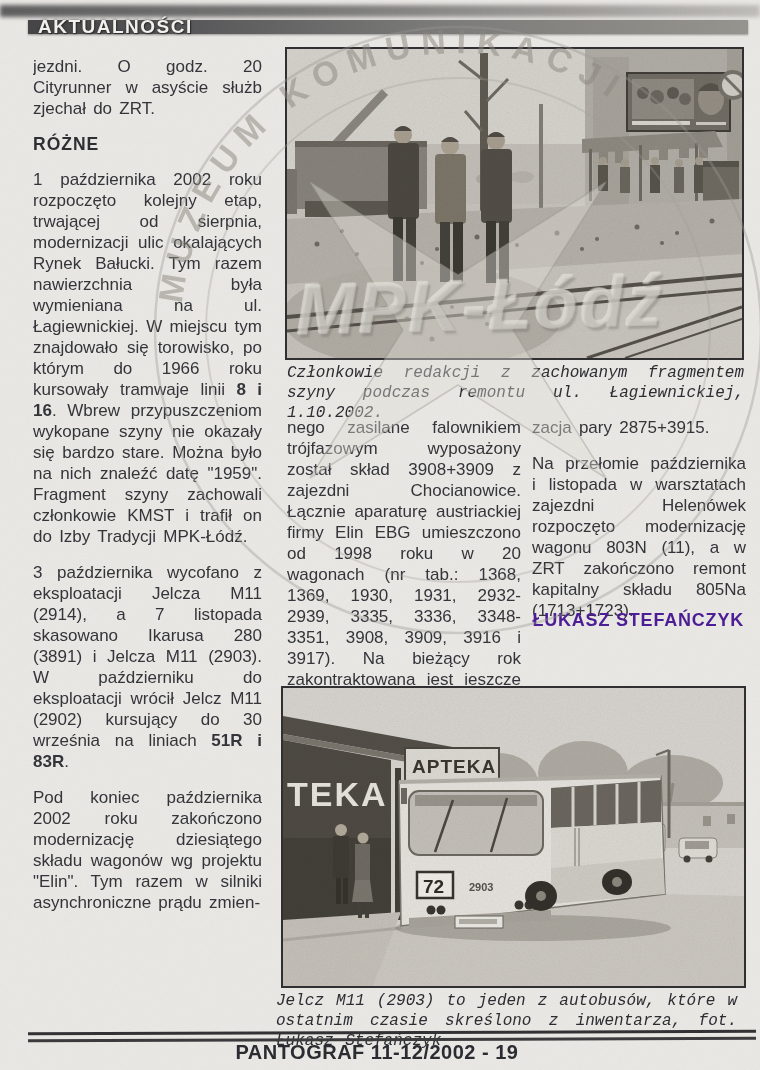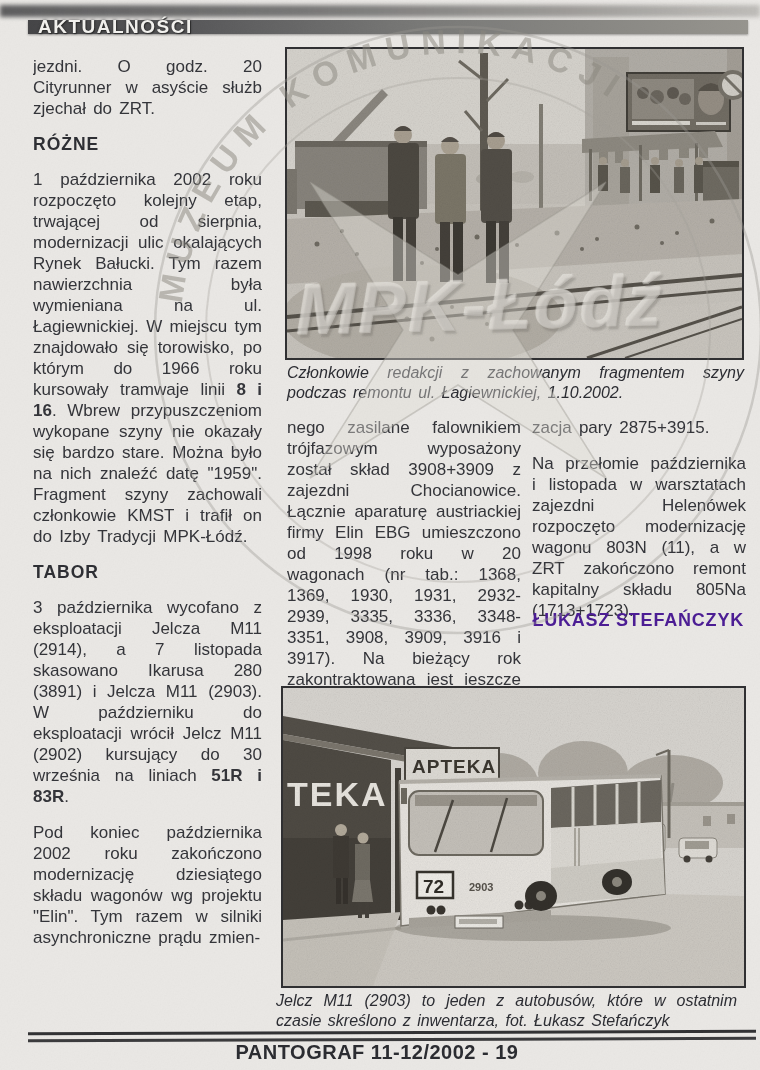--- a/index.html
+++ b/index.html
@@ -29,21 +29,21 @@
   .b{font-weight:700;}
   .author{position:absolute;left:532px;top:610px;width:212px;text-align:right;
     font-weight:700;font-size:18px;letter-spacing:.8px;color:#4c1d95;}
   
   .photo{position:absolute;margin:0;border:2px solid #303032;background:#cfccc6;
     box-sizing:border-box;}
   .photo-top{left:285px;top:47px;width:459px;height:313px;}
   .photo-bottom{left:281px;top:686px;width:465px;height:302px;}
   .photo svg{display:block;width:100%;height:100%;font-family:"Liberation Sans",sans-serif;}
   
-  .caption{position:absolute;font-family:Liberation Sans, sans-serif;font-style:italic;
+  .caption{position:absolute;font-family:Liberation Mono, monospace;font-style:italic;
     color:#2c2d33;font-size:16px;line-height:20px;text-align:justify;word-spacing:2px;}
   .caption-top{left:287px;top:363px;width:457px;}
   .caption-bottom{left:276px;top:991px;width:461px;}
   
   .bottom-rule{position:absolute;left:28px;top:1031px;width:728px;height:4px;
     border-top:3px solid #323234;border-bottom:3px solid #3b3b3d;
     transform:rotate(-0.18deg);}
   .footer{position:absolute;left:0;top:1041px;width:754px;text-align:center;
     font-weight:700;font-size:20px;color:#2b2c31;letter-spacing:.5px;}
   
@@ -62,21 +62,20 @@
   <div class="top-smudge"></div>
 
   <div class="header-bar">
     <span class="header-title">AKTUALNOŚCI</span>
   </div>
 
   <div class="col col-left">
       <p class="col-para"><span>jezdni. O godz. 20 Cityrunner w asyście służb zjechał do ZRT.</span></p>
       <div class="col-heading">RÓŻNE</div>
       <p class="col-para"><span>1 października 2002 roku rozpoczęto kolejny etap, trwającej od sierpnia, modernizacji ulic okalających Rynek Bałucki. Tym razem nawierzchnia była wymieniana na ul. Łagiewnickiej. W miejscu tym znajdowało się torowisko, po którym do 1966 roku kursowały tramwaje linii </span><span class="b">8 i 16</span><span>. Wbrew przypuszczeniom wykopane szyny nie okazały się bardzo stare. Można było na nich znaleźć datę "1959". Fragment szyny zachowali członkowie KMST i trafił on do Izby Tradycji MPK-Łódź.</span></p>
-      <div class="col-heading">TABOR</div>
       <p class="col-para"><span>3 października wycofano z eksploatacji Jelcza M11 (2914), a 7 listopada skasowano Ikarusa 280 (3891) i Jelcza M11 (2903). W październiku do eksploatacji wrócił Jelcz M11 (2902) kursujący do 30 września na liniach </span><span class="b">51R i 83R</span><span>.</span></p>
       <p class="col-para"><span>Pod koniec października 2002 roku zakończono modernizację dziesiątego składu wagonów wg projektu "Elin". Tym razem w silniki asynchroniczne prądu zmien-</span></p>
     </div>
 
   <figure class="photo photo-top">
     <svg viewBox="0 0 455 309" preserveAspectRatio="none">
       <defs>
         <filter id="gt">
             <feTurbulence type="fractalNoise" baseFrequency="0.9" numOctaves="2" stitchTiles="stitch"></feTurbulence>
             <feColorMatrix type="saturate" values="0"></feColorMatrix>

